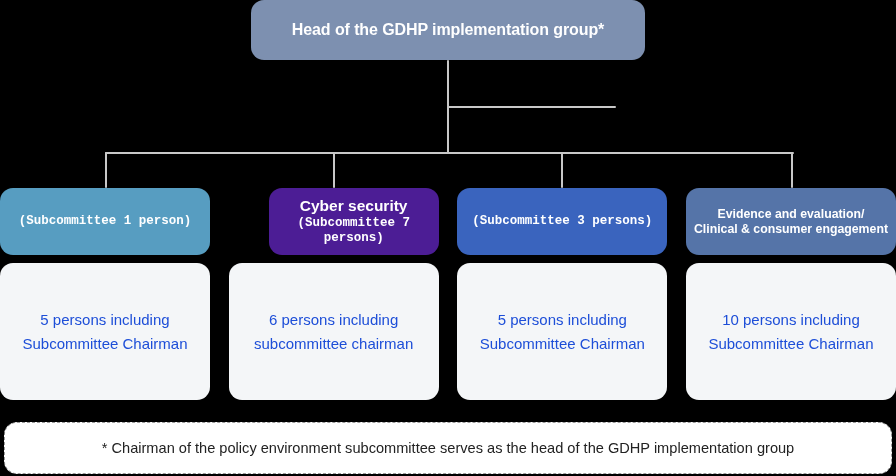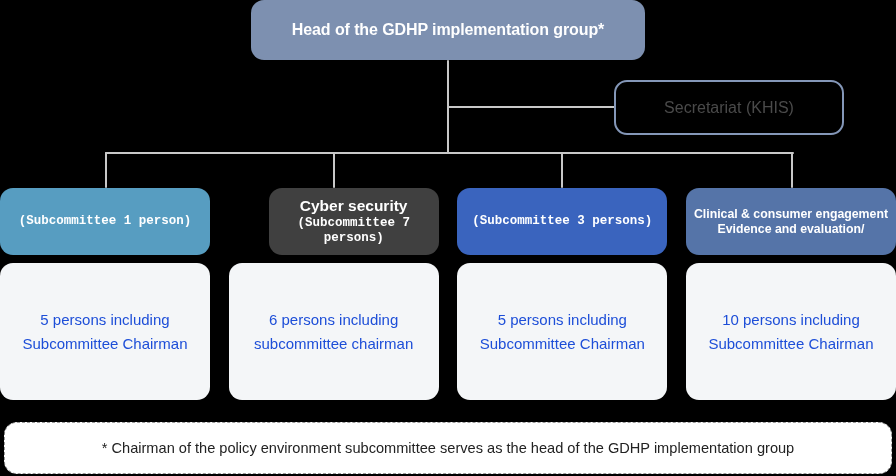--- a/index.html
+++ b/index.html
@@ -89,52 +89,49 @@
 
   <div class="line v-main-upper" style="background: rgb(200, 200, 200);"></div>
   <div class="line h-secretariat" style="background: rgb(200, 200, 200);"></div>
   <div class="line v-main-lower" style="background: rgb(200, 200, 200);"></div>
   <div class="line h-bus" style="background: rgb(200, 200, 200);"></div>
   <div class="line v-drop v-drop-1" style="background: rgb(200, 200, 200);"></div>
   <div class="line v-drop v-drop-2" style="background: rgb(200, 200, 200);"></div>
   <div class="line v-drop v-drop-3" style="background: rgb(200, 200, 200);"></div>
   <div class="line v-drop v-drop-4" style="background: rgb(200, 200, 200);"></div>
 
-  <div class="secretariat-box" style="border: 2px solid rgb(132, 151, 184); color: rgb(74, 74, 74);">
-    <span>Secretariat (KHIS)</span>
-  </div>
 
   <div class="columns">
 
     <div class="column">
       <div class="col-header" style="background: rgb(87, 157, 193);">
         <span class="sub">(Subcommittee 1 person)</span>
       </div>
       <div class="col-body">5 persons including Subcommittee Chairman</div>
     </div>
 
     <div class="column">
-      <div class="col-header" style="background: #404040; margin-left: 40px;">
+      <div class="col-header" style="background: #4c1d95; margin-left: 40px;">
         <span class="title">Cyber security</span>
         <span class="sub">(Subcommittee 7 persons)</span>
       </div>
       <div class="col-body">6 persons including subcommittee chairman</div>
     </div>
 
     <div class="column">
       <div class="col-header" style="background: rgb(58, 100, 190);">
         <span class="sub">(Subcommittee 3 persons)</span>
       </div>
       <div class="col-body">5 persons including Subcommittee Chairman</div>
     </div>
 
     <div class="column">
       <div class="col-header small" style="background: rgb(85, 116, 168);">
+        <span class="title">Evidence and evaluation/</span>
         <span class="title">Clinical &amp; consumer engagement</span>
-        <span class="title">Evidence and evaluation/</span>
       </div>
       <div class="col-body">10 persons including Subcommittee Chairman</div>
     </div>
 
   </div>
 
   <div class="footnote">
     <span>* Chairman of the policy environment subcommittee serves as the head of the GDHP implementation group</span>
   </div>
 

